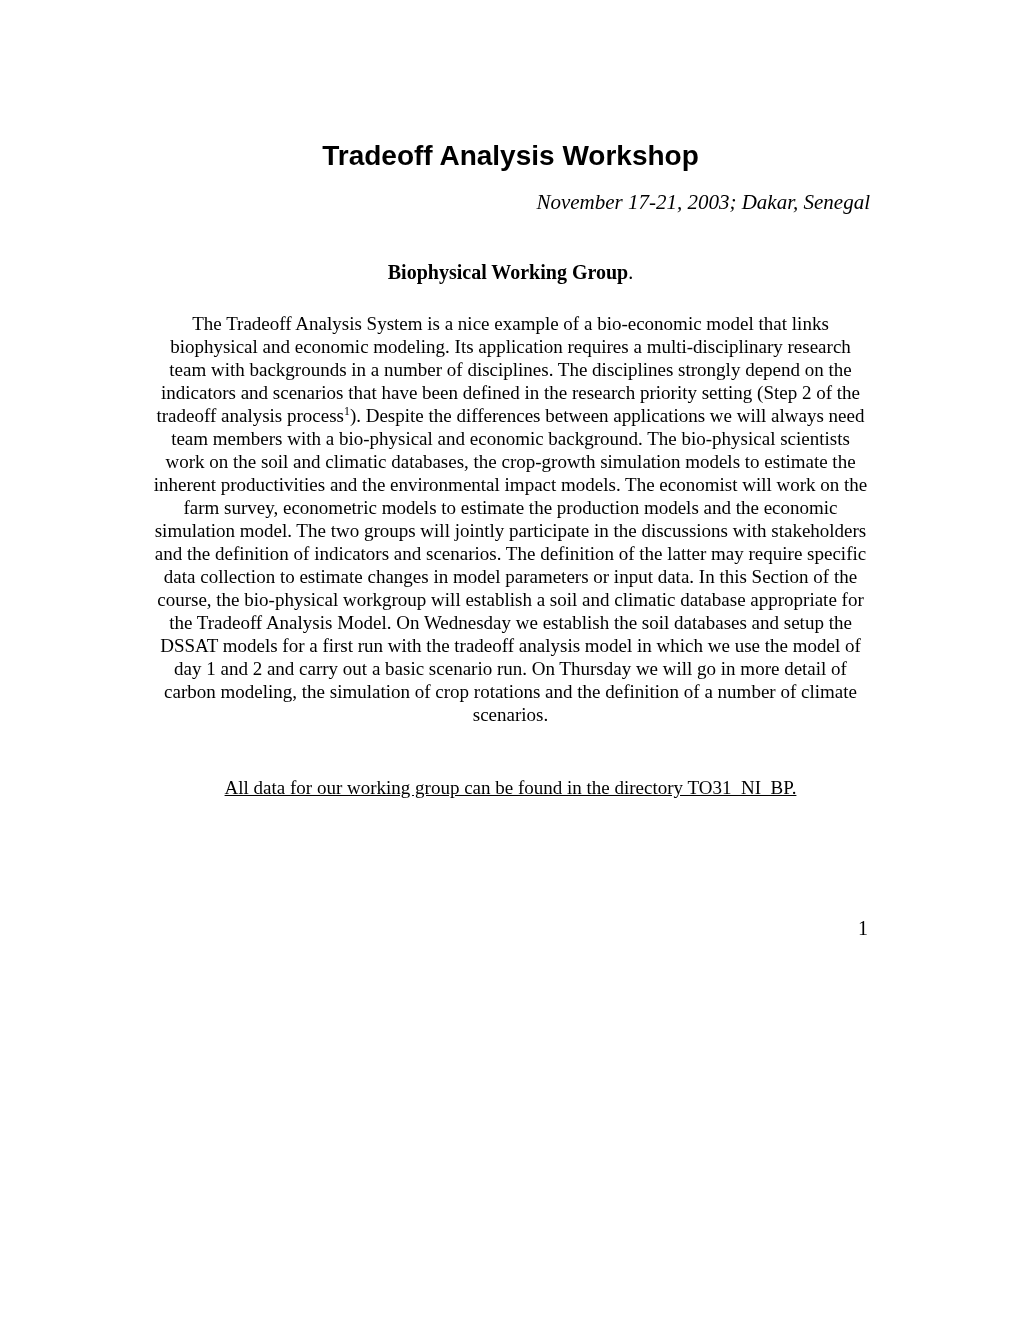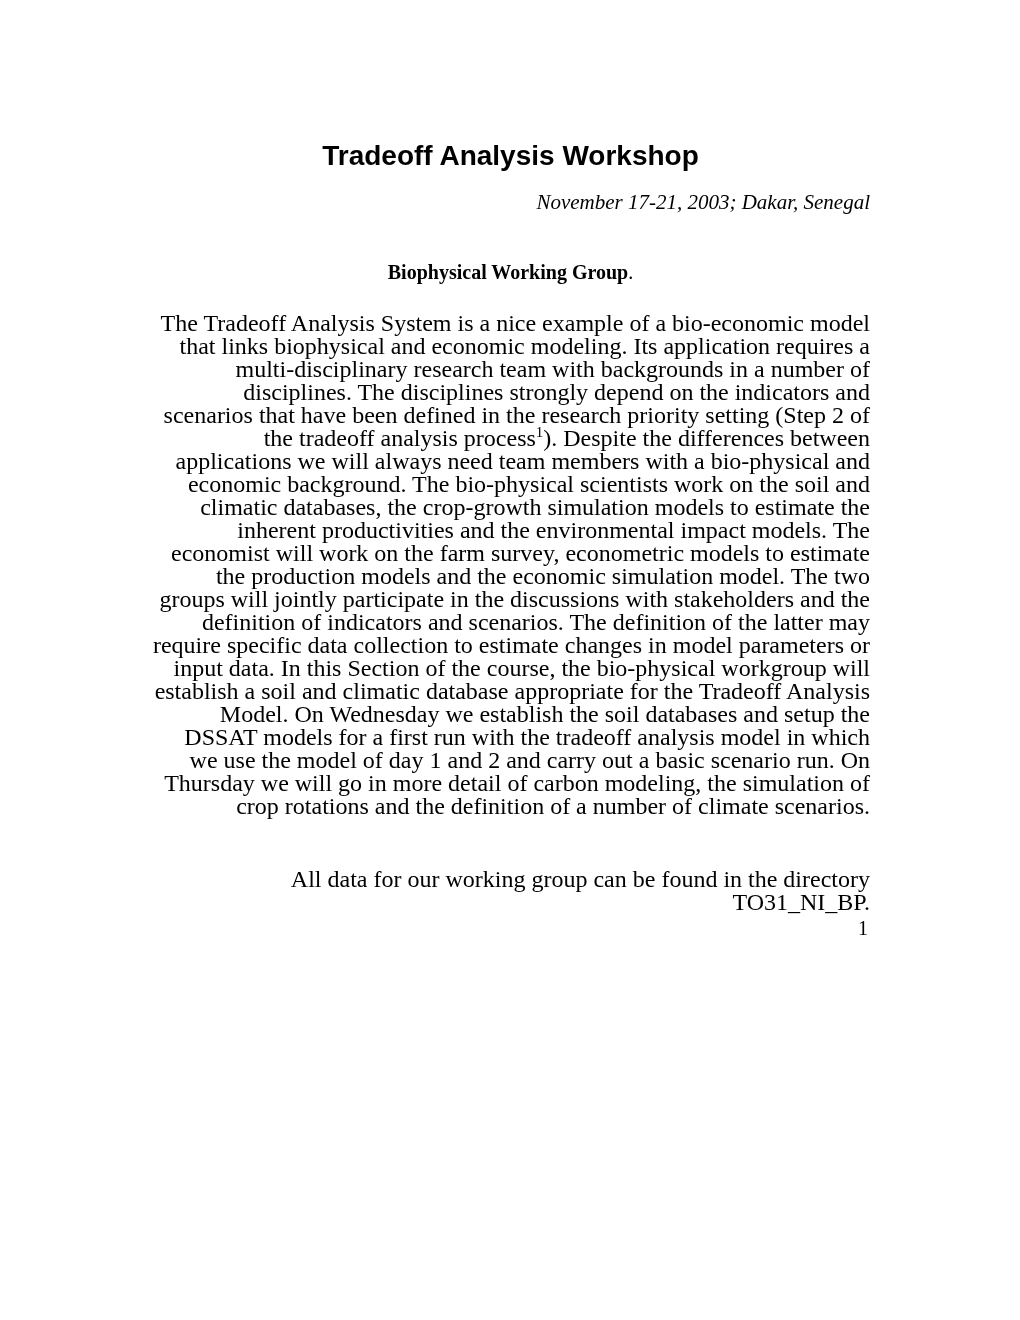--- a/index.html
+++ b/index.html
@@ -41,27 +41,28 @@
   }
   .group-heading .bold-part { font-weight: bold; }
   .section-heading {
     font-family: "Liberation Sans", sans-serif;
     font-weight: bold;
     font-style: italic;
     font-size: 28px;
     margin: 86px 0 0 0;
   }
   .body-text {
-    font-size: 24px;
+    font-size: 19px;
     line-height: 23px;
-    text-align: right;
+    text-align: center;
     margin: 28px 0 0 0;
   }
   .directory-note {
     margin-top: 50px;
+    text-decoration: underline;
   }
   sup.footnote-ref, sup.footnote-marker {
     font-size: 0.62em;
     line-height: 0;
     vertical-align: super;
   }
   .footnote-area {
     position: absolute;
     left: 151px;
     top: 1158px;

